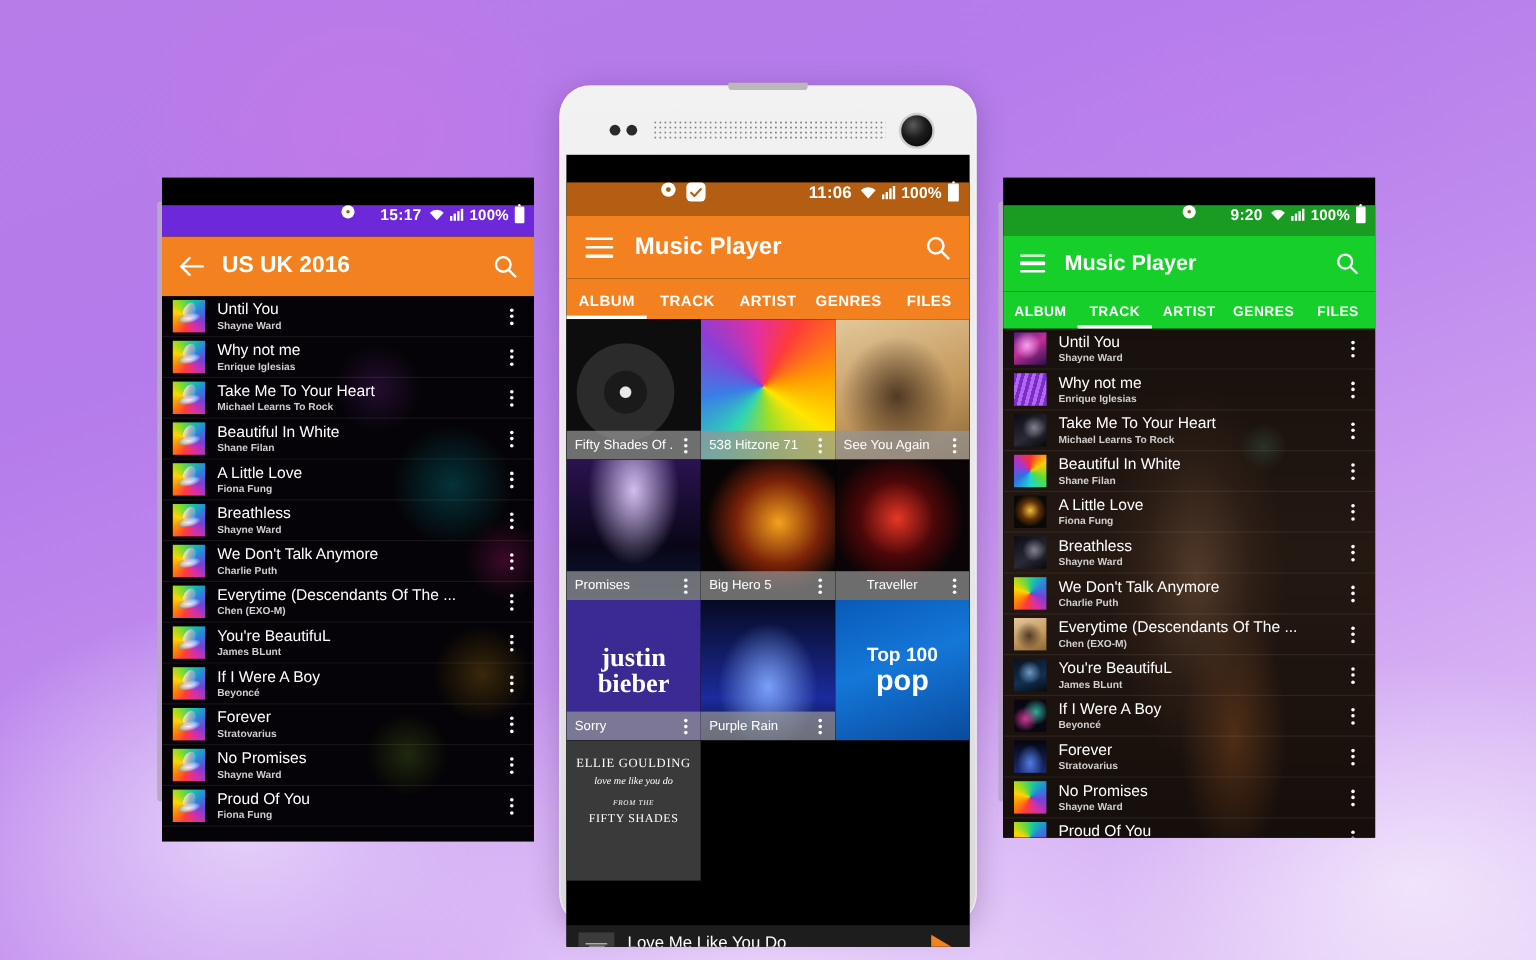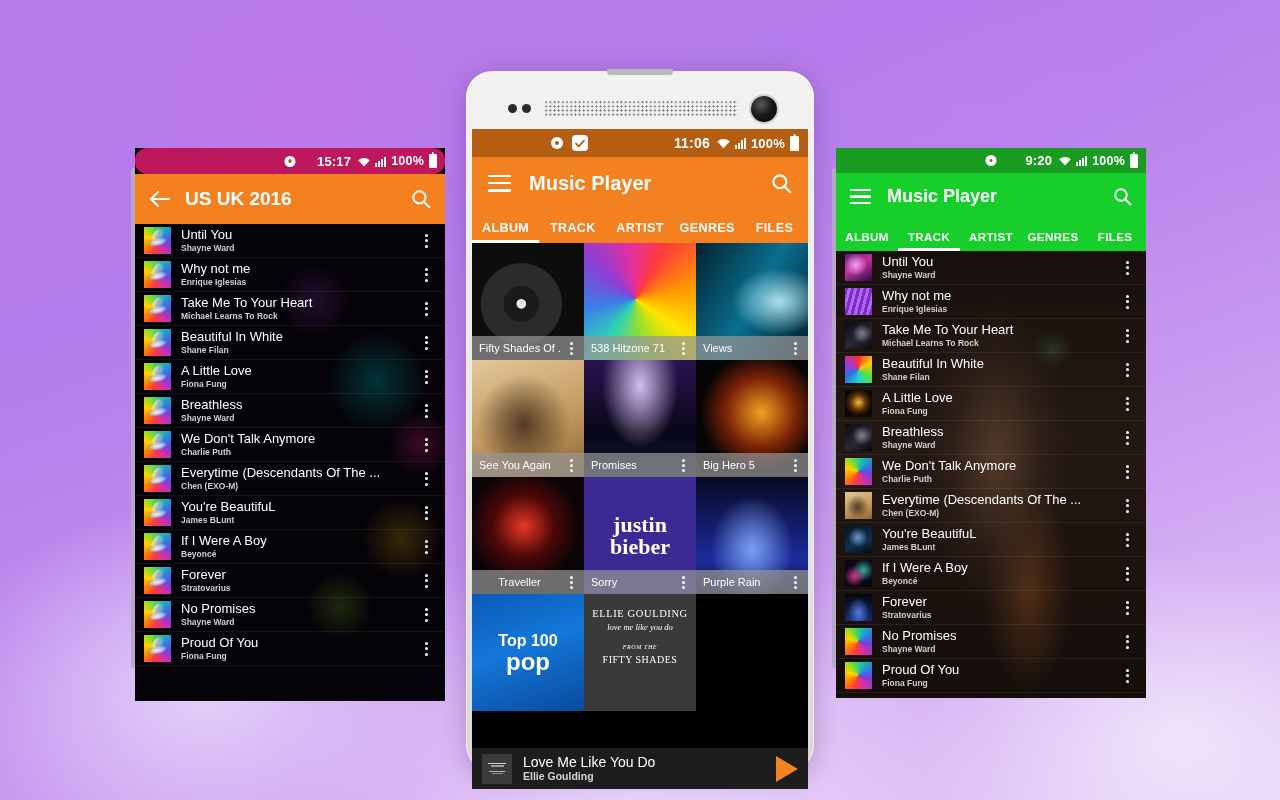--- a/index.html
+++ b/index.html
@@ -22,23 +22,24 @@
 
   
   .phone { position: absolute; }
 
   .screen {
     position: absolute; overflow: hidden;
     background: #000;
   }
 
   .statusbar {
-    display: flex; align-items: center;
+    display: flex; align-items: flex-start;
     position: relative;
     color: #fff;
+    margin-top: 23px;
   }
   .sb-center-dot {
     position: absolute; left: 50%; transform: translateX(-50%);
     border-radius: 50%;
     background: #fff;
     display: flex; align-items: center; justify-content: center;
   }
   .sb-center-dot::after {
     content: ""; display: block; border-radius: 50%; background: #9a5f12;
     width: 34%; height: 34%;
@@ -162,21 +163,21 @@
 </style>
 </head>
 <body>
 
 <div class="phone" style="left:135px; top:148px; width:310px; height:553px;">
 
   <div class="side-shell" style="left:-4px; top:20px; width:6px; height:500px;"></div>
 
   <div class="screen" style="left:0; top:0; width:310px; height:553px;">
 
-    <div class="statusbar" style="height:26px; background:#be185d; padding:0 8px; font-size:12.5px;border-radius:12px;">
+    <div class="statusbar" style="height:26px; background:#6d28d9; padding:0 8px; font-size:12.5px;">
       <div class="sb-center-dot" style="width:11px; height:11px;"></div>
       <div class="sb-right">
         <span style="font-size:13px;">15:17</span>
         <span class="wifi" style="margin:0 4px 0 6px;">
           <svg width="14" height="11" viewBox="0 0 14 11">
               <path d="M7 10.5 L1.2 4.2 A8.4 8.4 0 0 1 12.8 4.2 Z" fill="#fff"></path>
             </svg>
         </span>
         <span class="sig" style="height:11px; margin-right:4px;">
           <i style="height:4px"></i>
@@ -445,31 +446,20 @@
               <i style="width: 3px; height: 3px;"></i>
               <i style="width: 3px; height: 3px;"></i>
               <i style="width: 3px; height: 3px;"></i>
             </span>
           </div>
         </div>
         <div class="album">
           <div class="cover" style="background: conic-gradient(from 30deg at 46% 48%, rgb(255, 59, 59), rgb(255, 156, 0) 50deg, rgb(255, 230, 0) 95deg, rgb(154, 222, 42) 140deg, rgb(47, 211, 181) 185deg, rgb(58, 126, 232) 230deg, rgb(138, 63, 214) 280deg, rgb(229, 47, 158) 325deg, rgb(255, 59, 59) 360deg);"></div>
           <div class="caption" style="height: 24px; padding: 0px 2px 0px 7px;">
             <span class="ctext" style="font-size: 11px;">538 Hitzone 71</span>
-            <span class="kebab" style="gap: 2px; width: 22px;">
-              <i style="width: 3px; height: 3px;"></i>
-              <i style="width: 3px; height: 3px;"></i>
-              <i style="width: 3px; height: 3px;"></i>
-            </span>
-          </div>
-        </div>
-        <div class="album">
-          <div class="cover" style="background: radial-gradient(at 74% 50%, rgba(190, 240, 255, 0.9) 0%, rgba(0, 0, 0, 0) 40%), linear-gradient(120deg, rgb(2, 34, 46), rgb(10, 111, 143) 50%, rgb(2, 26, 38));"></div>
-          <div class="caption" style="height: 24px; padding: 0px 2px 0px 7px;">
-            <span class="ctext" style="font-size: 11px;">Views</span>
             <span class="kebab" style="gap: 2px; width: 22px;">
               <i style="width: 3px; height: 3px;"></i>
               <i style="width: 3px; height: 3px;"></i>
               <i style="width: 3px; height: 3px;"></i>
             </span>
           </div>
         </div>
         <div class="album">
           <div class="cover" style="background: radial-gradient(at 46% 55%, rgba(60, 40, 25, 0.85) 0%, rgba(0, 0, 0, 0) 55%), linear-gradient(160deg, rgb(227, 199, 154), rgb(196, 154, 95) 55%, rgb(138, 101, 53));"></div>
           <div class="caption" style="height: 24px; padding: 0px 2px 0px 7px;">

